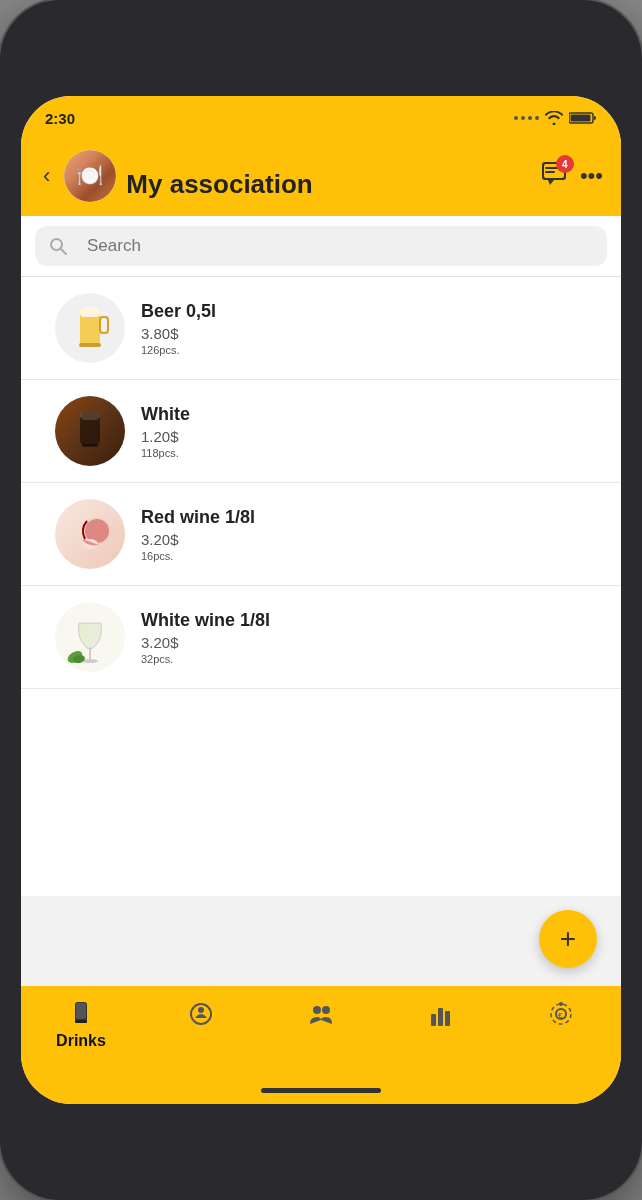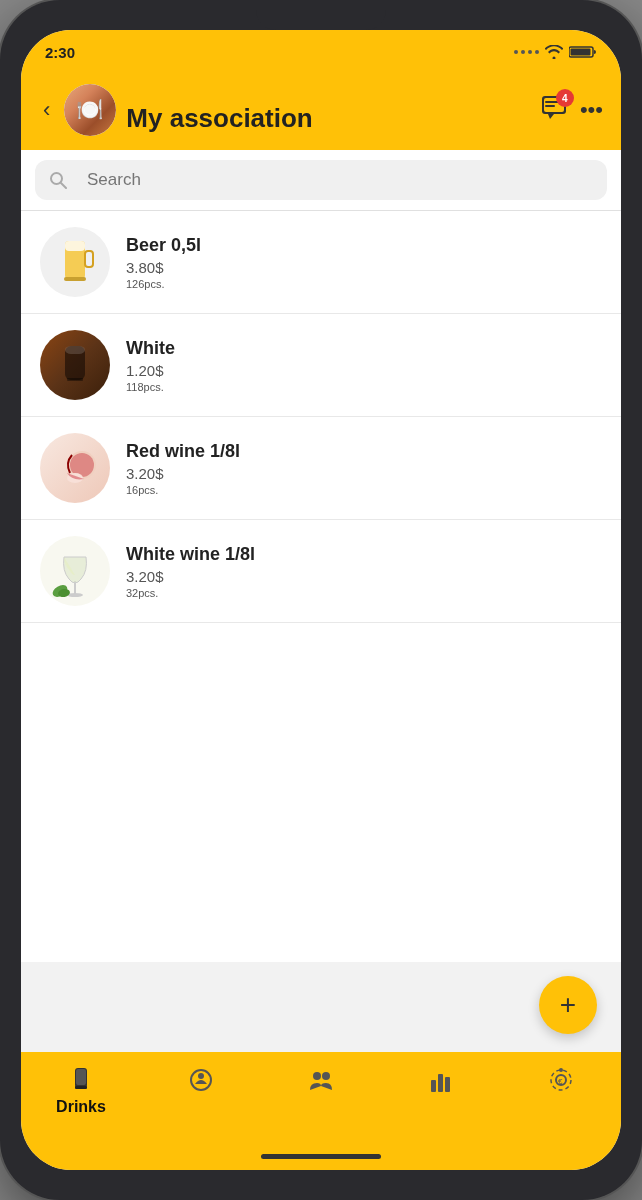--- a/index.html
+++ b/index.html
@@ -42,21 +42,21 @@
       right: -4px;
       top: 280px;
       width: 4px;
       height: 80px;
       background: #444;
       border-radius: 0 2px 2px 0;
     }
 
     .phone-screen {
       width: 600px;
-      height: 1140px;
+      height: 1008px;
       background: #f2f2f2;
       border-radius: 50px;
       overflow: hidden;
       display: flex;
       flex-direction: column;
       position: relative;
     }
 
     
     .status-bar {
@@ -191,21 +191,21 @@
 
     
     .list-container {
       flex: 1;
       background: #fff;
       overflow-y: auto;
     }
     .list-item {
       display: flex;
       align-items: center;
-      padding: 16px 19px;
+      padding: 16px 34px;
       border-bottom: 1px solid #e8e8e8;
       gap: 16px;
       cursor: pointer;
     }
     .item-image {
       width: 70px;
       height: 70px;
       border-radius: 50%;
       flex-shrink: 0;
       display: flex;

